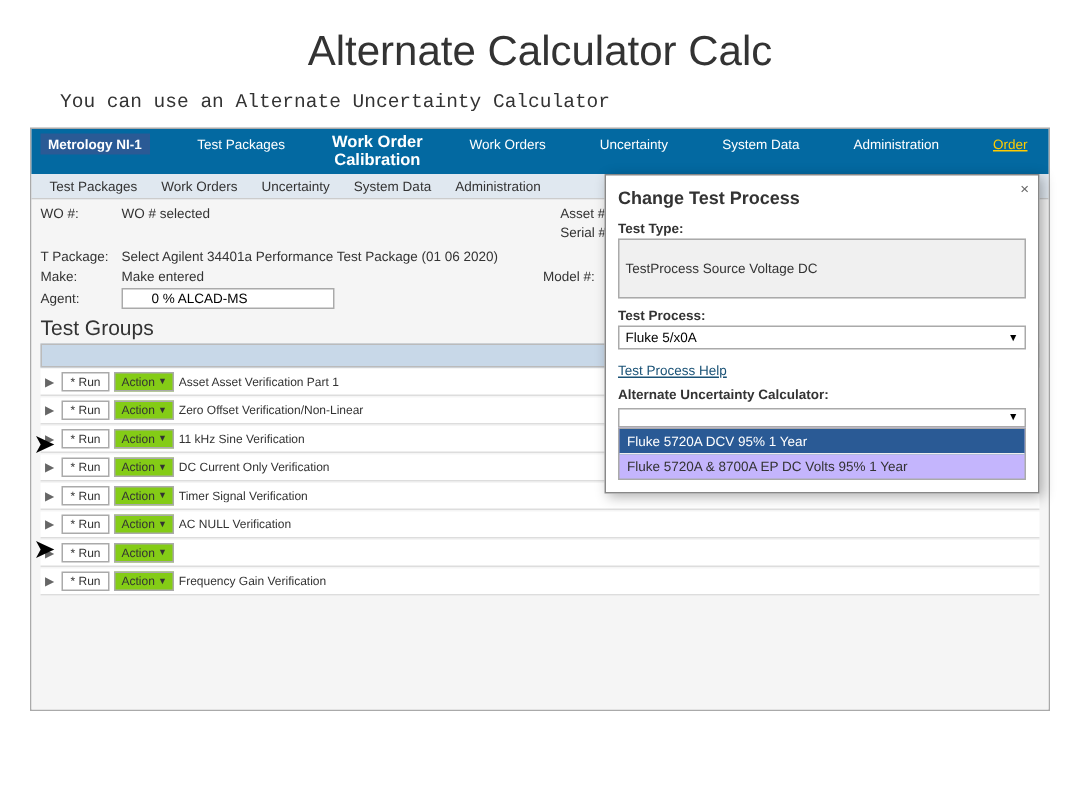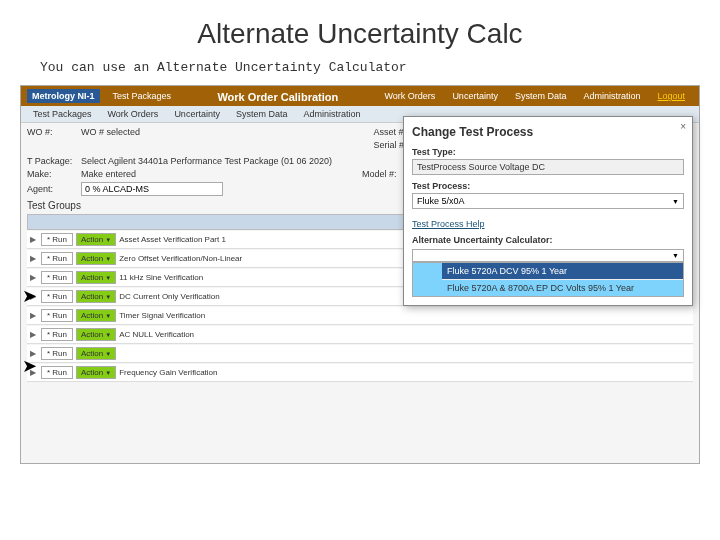--- a/index.html
+++ b/index.html
@@ -35,25 +35,25 @@
     
     .app-window {
       margin: 0 20px;
       border: 1px solid #aaa;
       background: #f5f5f5;
       position: relative;
     }
 
     
     .nav-bar {
-      background: #a16207;
-      display: flex;
-      align-items: flex-end;
+      background: #0369a1;
+      display: flex;
+      align-items: flex-start;
       padding: 3px 6px;
-      gap: 1px;
+      gap: 20px;
     }
     .nav-bar-logo {
       background: #2a5a95;
       color: #fff;
       font-size: 9px;
       font-weight: bold;
       padding: 2px 5px;
       margin-right: 4px;
     }
     .nav-title {
@@ -135,27 +135,27 @@
     .agent-row {
       display: flex;
       gap: 4px;
       align-items: center;
       margin-bottom: 4px;
     }
     .agent-select {
       border: 1px solid #aaa;
       background: #fff;
       font-size: 9px;
-      padding: 1px 3px;
+      padding: 1px 19px;
       width: 142px;
     }
 
     
     .test-groups-label {
-      font-size: 10px;
+      font-size: 14px;
       color: #333;
       margin-bottom: 3px;
     }
     .group-row {
       display: flex;
       align-items: center;
       border-bottom: 1px solid #ddd;
       background: #fff;
       margin-bottom: 1px;
       padding: 2px 3px;
@@ -227,21 +227,21 @@
     .modal-section-label {
       font-size: 9px;
       font-weight: bold;
       color: #333;
       margin-bottom: 2px;
     }
     .modal-readonly-field {
       border: 1px solid #aaa;
       background: #f0f0f0;
       font-size: 9px;
-      padding: 2px 4px;
+      padding: 14px 4px;
       width: 100%;
       margin-bottom: 6px;
       color: #333;
     }
     .modal-dropdown {
       border: 1px solid #aaa;
       background: #fff;
       font-size: 9px;
       padding: 2px 4px;
       width: 100%;
@@ -282,23 +282,22 @@
       cursor: pointer;
     }
     .modal-alt-dropdown::after {
       content: '▼';
       font-size: 7px;
     }
 
     
     .dropdown-list {
       border: 1px solid #aaa;
-      background: #7dd3fc;
+      background: #c4b5fd;
       width: 100%;
-      padding-left: 29px;
     }
     .dropdown-item {
       font-size: 9px;
       padding: 3px 5px;
       cursor: pointer;
       color: #333;
       border-bottom: 1px solid #eee;
     }
     .dropdown-item:last-child { border-bottom: none; }
     .dropdown-item.selected {
@@ -308,36 +307,36 @@
     .serial-block {
       flex: 1;
       font-size: 8px;
     }
     .serial-block .field-label { min-width: 40px; }
   </style>
 </head>
 <body>
 
 <div class="title-area">
-  <h1>Alternate Uncertainty Calc</h1>
+  <h1>Alternate Calculator Calc</h1>
 </div>
 
 <div class="subtitle">You can use an Alternate Uncertainty Calculator</div>
 
 <div class="app-window">
 
   <div class="nav-bar">
     <div class="nav-bar-logo">Metrology NI-1</div>
     <div class="nav-item">Test Packages</div>
     <div class="nav-title">Work Order Calibration</div>
     <div class="nav-item">Work Orders</div>
     <div class="nav-item">Uncertainty</div>
     <div class="nav-item">System Data</div>
     <div class="nav-item">Administration</div>
-    <div class="nav-logout">Logout</div>
+    <div class="nav-logout">Order</div>
   </div>
 
   <div class="sub-nav">
     <div class="sub-nav-item">Test Packages</div>
     <div class="sub-nav-item">Work Orders</div>
     <div class="sub-nav-item">Uncertainty</div>
     <div class="sub-nav-item">System Data</div>
     <div class="sub-nav-item">Administration</div>
   </div>
 

